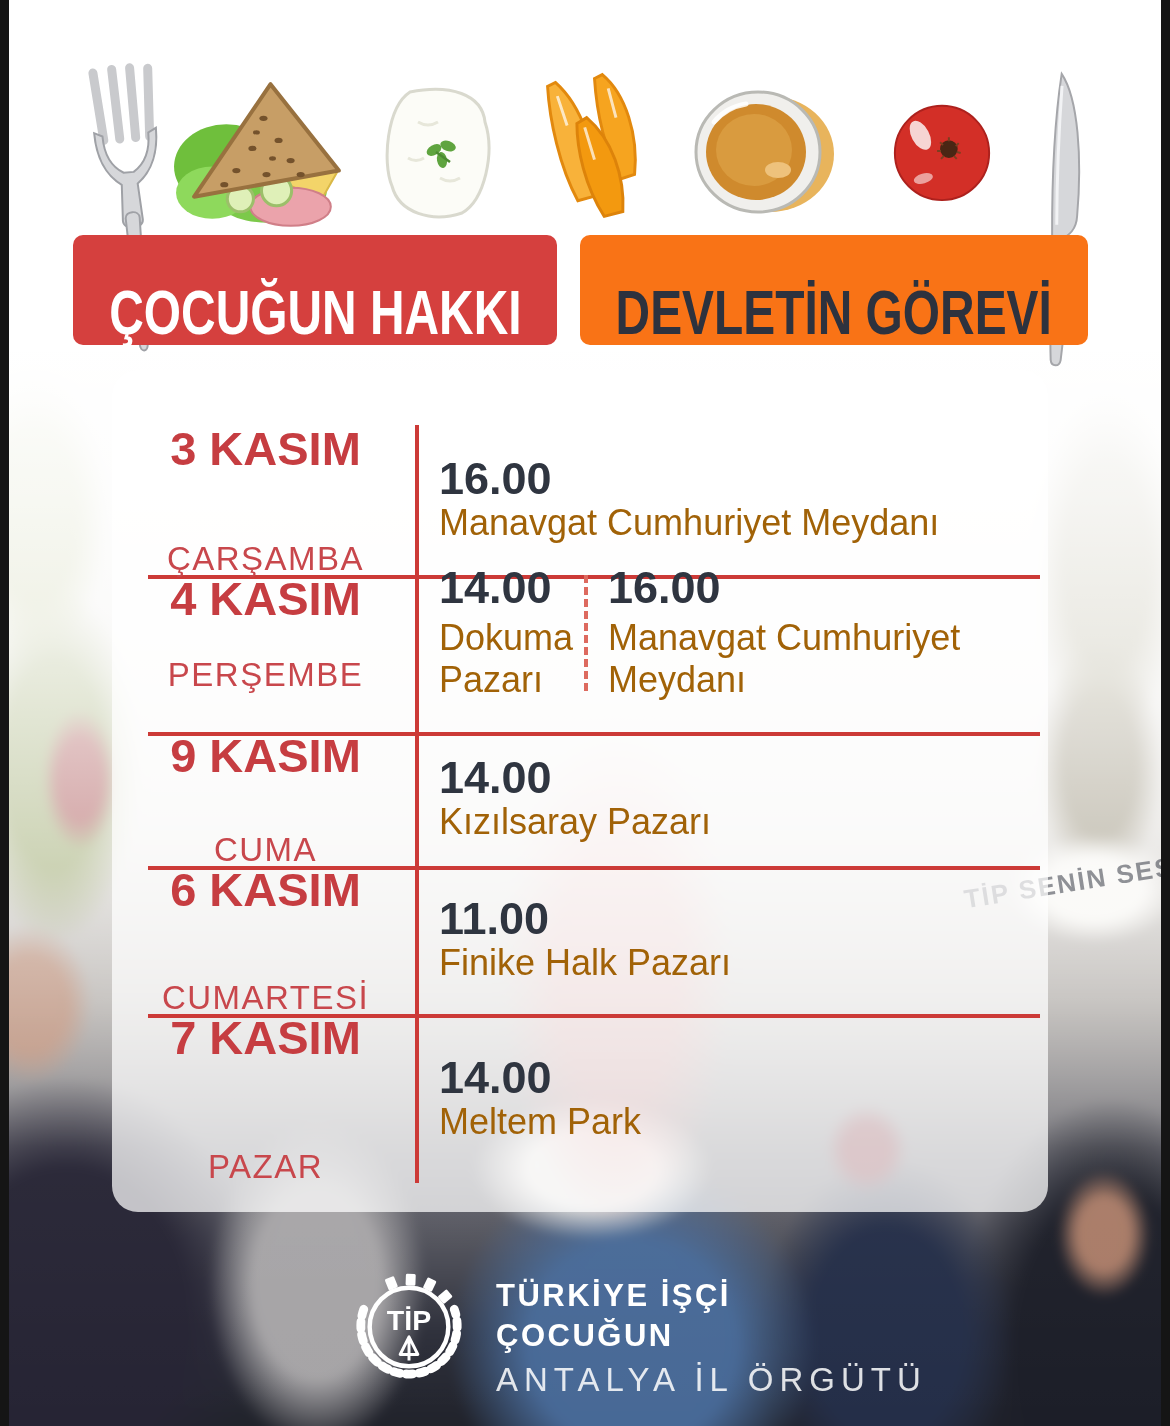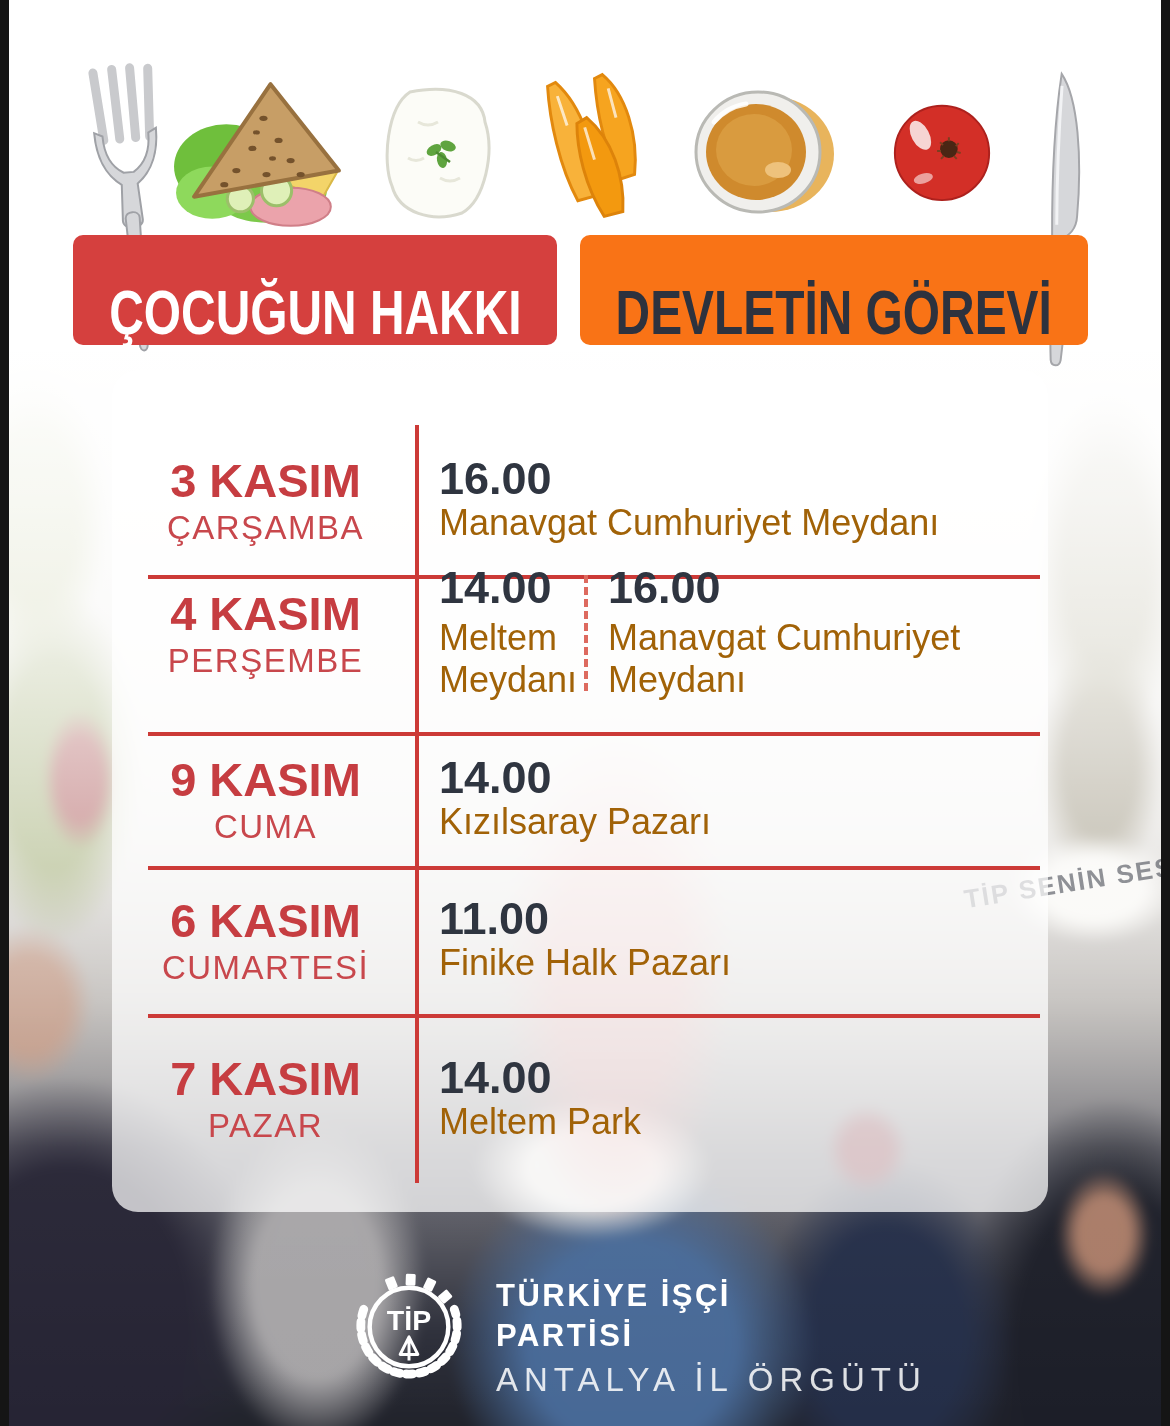--- a/index.html
+++ b/index.html
@@ -90,21 +90,21 @@
   .banner-red  .banner-label { color:#ffffff; }
   .banner-blue .banner-label { color:#2d323e; }
 
   
   .schedule { position:absolute; left:112px; top:425px; width:936px; height:758px; z-index:5; }
   .vline { position:absolute; left:303px; top:0; width:4px; height:758px; background:#cc3a37; }
   .hline { position:absolute; left:36px; width:892px; height:4px; background:#cc3a37; }
   .row { position:absolute; left:0; width:100%; display:flex; }
   .date-cell {
     width:307px; display:flex; flex-direction:column;
-    align-items:center; justify-content:center; gap:7px; text-align:center;
+    align-items:center; justify-content:space-between; gap:7px; text-align:center;
   }
   .date { font-size:47px; font-weight:bold; color:#c63d41; line-height:1; }
   .day  { font-size:33px; color:#c8474c; letter-spacing:1.5px; line-height:1; }
   .event-cell {
     flex:1; padding-left:20px; padding-right:8px;
     display:flex; flex-direction:column; justify-content:center; gap:0;
   }
   .time { font-size:45px; font-weight:bold; color:#2f3540; line-height:1.05; }
   .loc  { font-size:36px; color:#a16207; line-height:1.18; }
   .split { flex-direction:row; padding:0; }
@@ -237,21 +237,21 @@
     </div>
 
     <div class="row" style="top:150px; height:116px;">
       <div class="date-cell">
         <div class="date">4 KASIM</div>
         <div class="day">PERŞEMBE</div>
       </div>
       <div class="event-cell split">
         <div class="sub1">
           <div class="time">14.00</div>
-          <div class="loc">Meltem Meydanı</div>
+          <div class="loc">Dokuma Pazarı</div>
         </div>
         <div class="dash-divider"></div>
         <div class="sub2">
           <div class="time">16.00</div>
           <div class="loc">Manavgat Cumhuriyet Meydanı</div>
         </div>
       </div>
     </div>
 
     <div class="row" style="top:307px; height:134px;">
@@ -296,20 +296,20 @@
         <rect x="55" y="6" width="10" height="12" rx="1.5" fill="#fff" transform="rotate(48 60 60)"></rect>
         <rect x="55" y="6" width="10" height="12" rx="1.5" fill="#fff" transform="rotate(72 60 60)"></rect>
       </g>
       <path d="M14 42 A49 49 0 1 0 106 42" fill="none" stroke="#ffffff" stroke-width="9" stroke-dasharray="7 6" stroke-linecap="round"></path>
       <circle cx="60" cy="60" r="40" fill="none" stroke="#ffffff" stroke-width="4.5"></circle>
       <text x="60" y="63" text-anchor="middle" font-size="29" font-weight="bold" font-family="Liberation Sans, sans-serif" fill="#ffffff">TİP</text>
       <path d="M60 70 L51 88 L69 88 Z M60 70 L60 94" fill="none" stroke="#ffffff" stroke-width="3" stroke-linejoin="round"></path>
     </svg>
     <div class="footer-text">
       <div class="party-line">TÜRKİYE İŞÇİ</div>
-      <div class="party-line">PARTİSİ</div>
+      <div class="party-line">ÇOCUĞUN</div>
       <div class="org-line">ANTALYA İL ÖRGÜTÜ</div>
     </div>
   </div>
 
   <div class="edge left"></div>
   <div class="edge right"></div>
 </div>
 
 </body></html>

